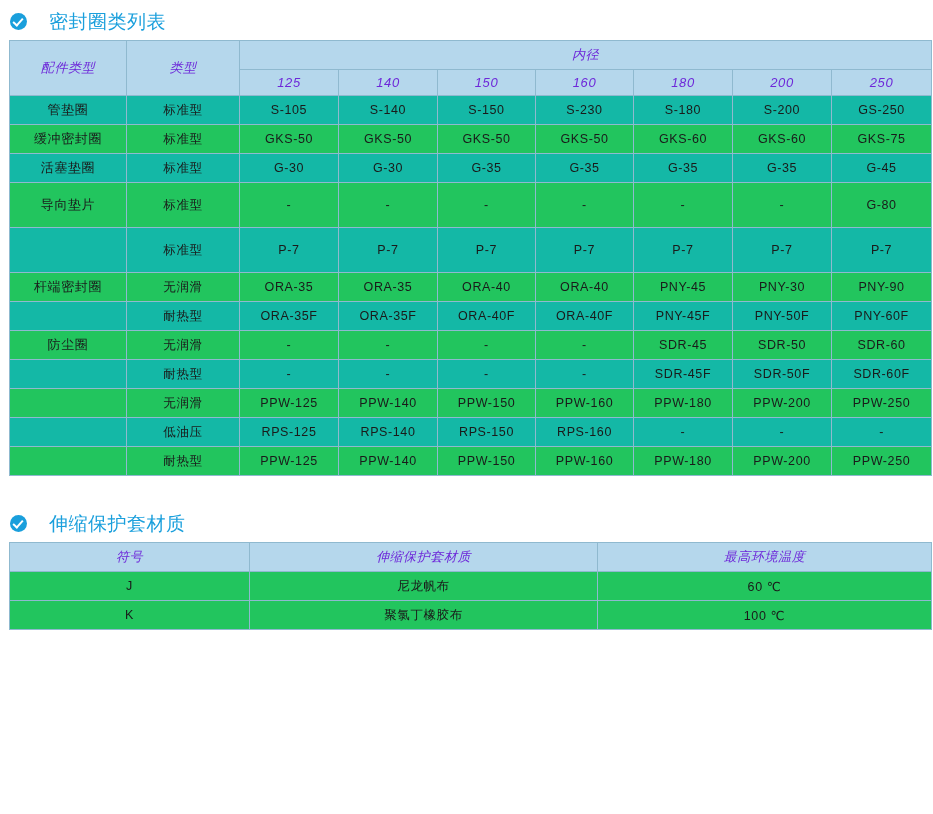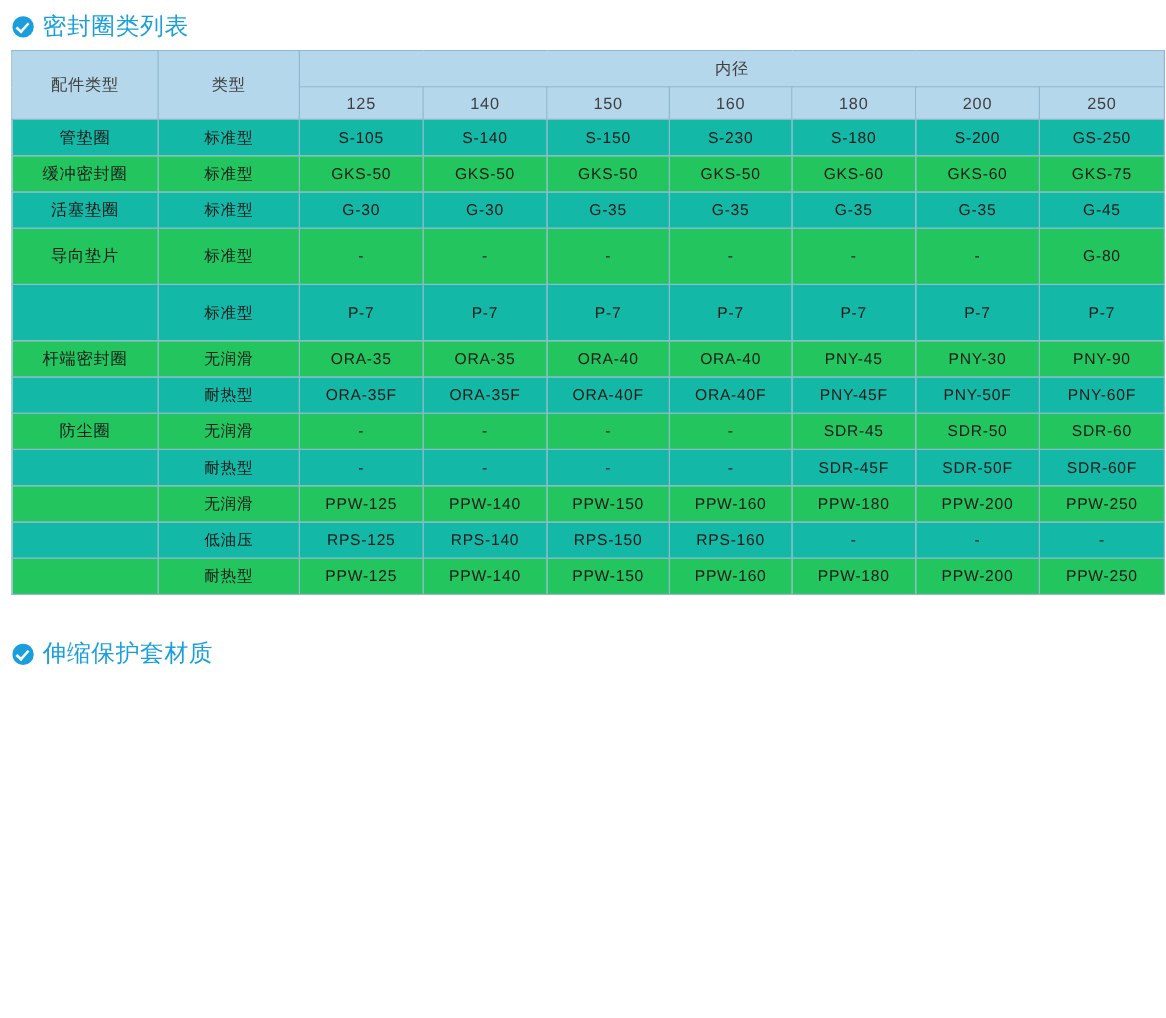--- a/index.html
+++ b/index.html
@@ -19,21 +19,21 @@
     height: 814px;
     position: relative;
     box-sizing: border-box;
     padding: 8px 4px 0 4px;
   }
 
   
   .section-head {
     display: flex;
     align-items: center;
-    gap: 7px;
+    gap: 22px;
     margin: 4px 0 9px 6px;
   }
   .check-icon {
     width: 17px;
     height: 17px;
     flex: 0 0 17px;
     border-radius: 50%;
     background: #1a9fdc;
     position: relative;
   }
@@ -75,22 +75,23 @@
     text-align: center;
     vertical-align: middle;
     font-size: 12.5px;
     font-weight: normal;
     color: #1a1a1a;
     padding: 0 2px;
     letter-spacing: 0.6px;
   }
   th {
     background: #b5d7ec;
-    color: #404040;
+    color: #6d28d9;
     font-size: 13px;
+    font-style: italic;
   }
   .seal-table th.grp {
     height: 28px;
   }
   .seal-table th.sub {
     height: 25px;
     text-align: center;
   }
   .seal-table td {
     height: 28px;
@@ -311,14 +312,40 @@
     </tbody>
   </table>
 
   <div class="spacer-block"></div>
 
   <div class="section-head">
     <span class="check-icon"></span>
     <span class="section-title">伸缩保护套材质</span>
   </div>
 
+  <table class="mat-table">
+    <colgroup>
+      <col style="width:240px">
+      <col style="width:348px">
+      <col style="width:334px">
+    </colgroup>
+    <thead>
+      <tr>
+        <th>符号</th>
+        <th>伸缩保护套材质</th>
+        <th>最高环境温度</th>
+      </tr>
+    </thead>
+    <tbody>
+      <tr class="row-plain">
+        <td>J</td>
+        <td>尼龙帆布</td>
+        <td>60 ℃</td>
+      </tr>
+      <tr class="row-plain">
+        <td>K</td>
+        <td>聚氯丁橡胶布</td>
+        <td>100 ℃</td>
+      </tr>
+    </tbody>
+  </table>
 
 </div>
 
 </body></html>

